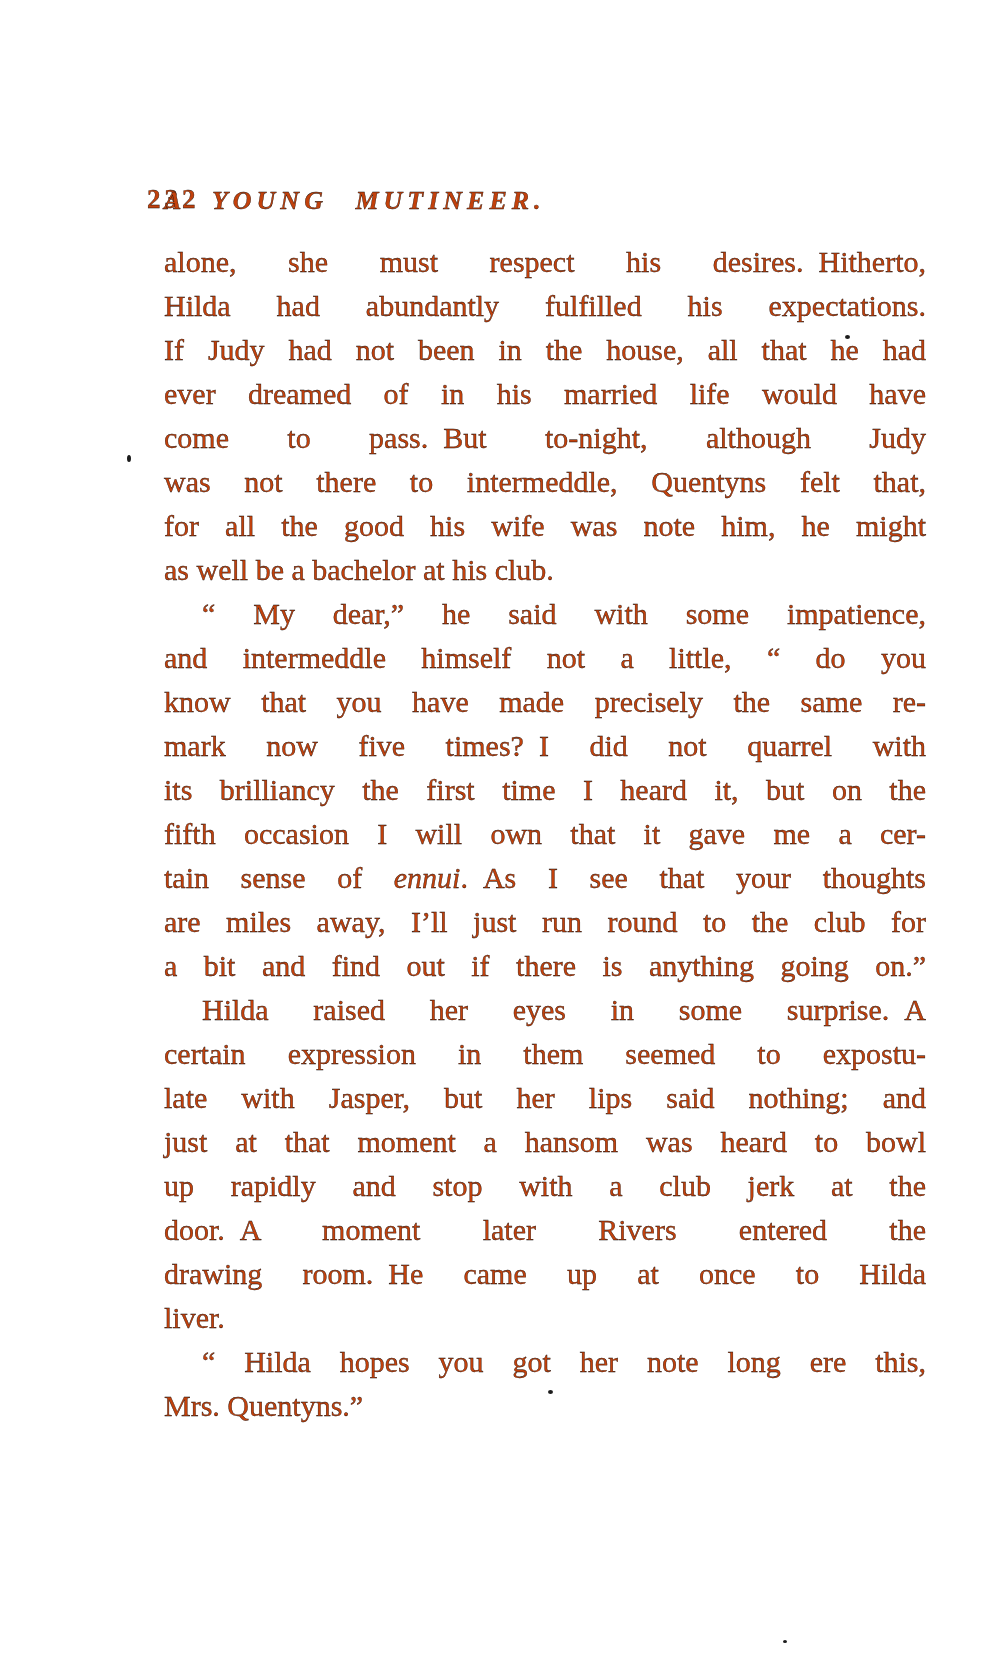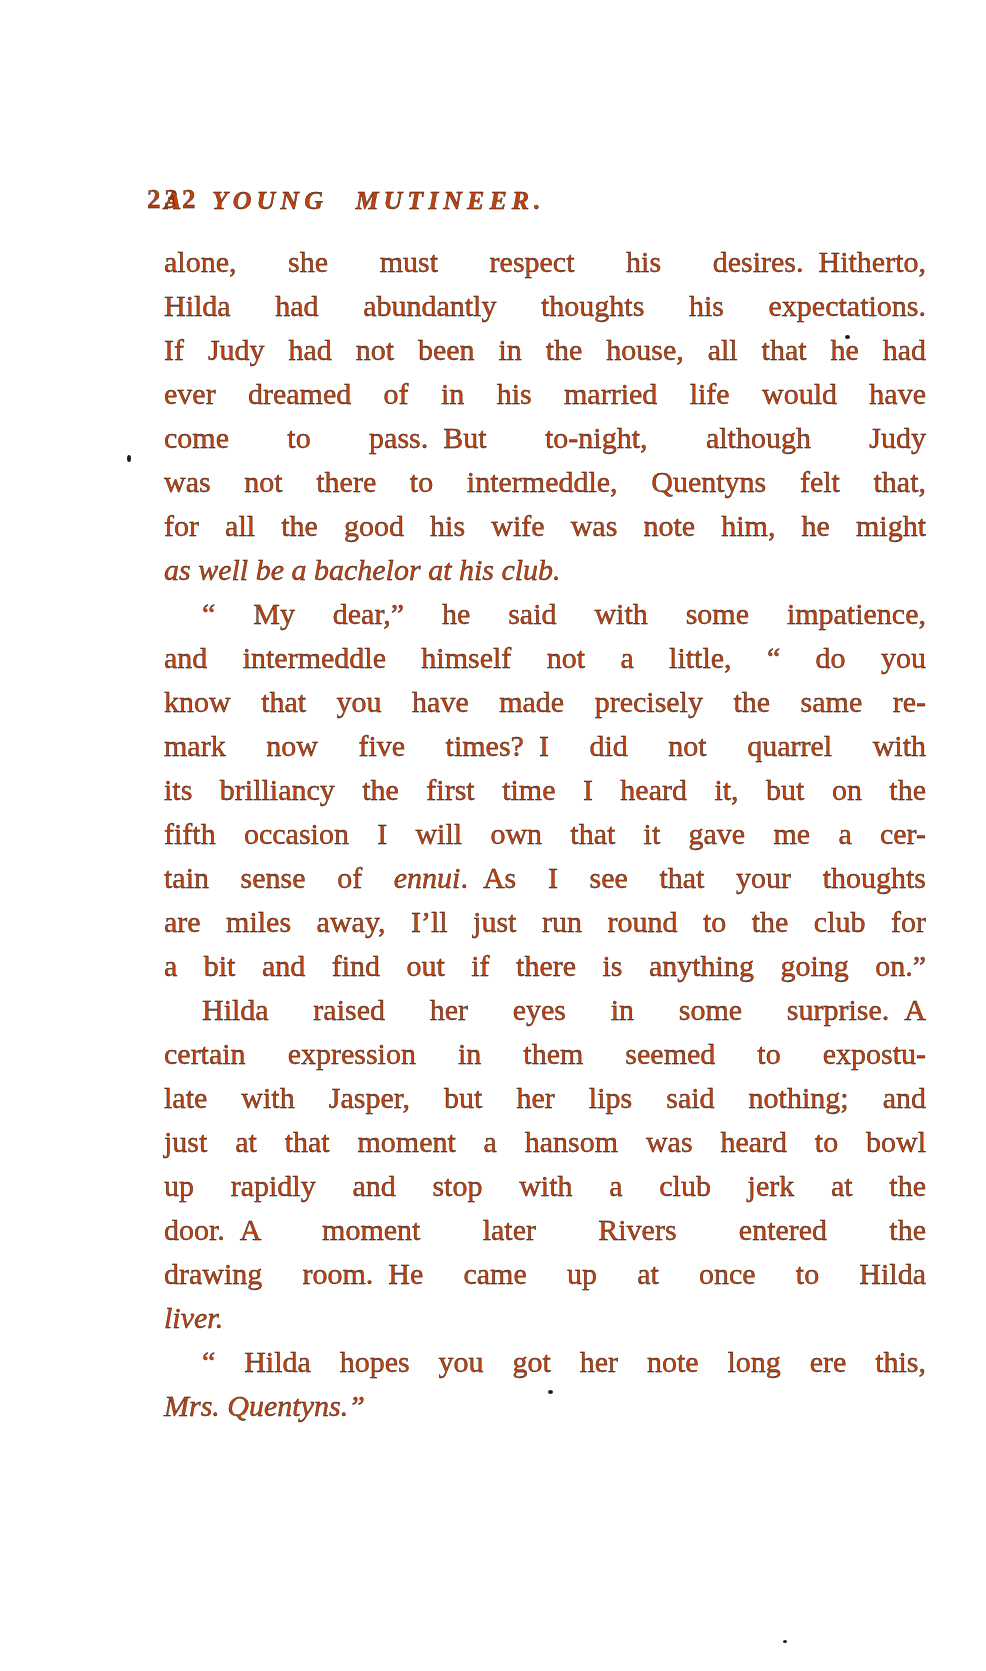--- a/index.html
+++ b/index.html
@@ -43,40 +43,40 @@
     width:762px;
     font-size:30px;
     line-height:44px;
   }
   .line{
     text-align:justify;
     text-align-last:justify;
     -moz-text-align-last:justify;
   }
   .line.indent{ text-indent:38px; }
-  .line.last{ text-align-last:left;font-style:italic; -moz-text-align-last:left; }
+  .line.last{ text-align-last:left; -moz-text-align-last:left; }
   .it{ font-style:italic; }
   .speck{
     position:absolute;
     background:#1c1c1c;
     border-radius:50%;
   }
 </style>
 </head>
 <body>
 
 <div class="page">
 
   <div class="pagenum">232</div>
 
   <div class="running-title">A YOUNG MUTINEER.</div>
 
   <div class="textblock">
       <div class="line"><span>alone, she must respect his desires. Hitherto,</span></div>
-      <div class="line"><span>Hilda had abundantly thoughts his expectations.</span></div>
+      <div class="line"><span>Hilda had abundantly fulfilled his expectations.</span></div>
       <div class="line"><span>If Judy had not been in the house, all that he had</span></div>
       <div class="line"><span>ever dreamed of in his married life would have</span></div>
       <div class="line"><span>come to pass. But to-night, although Judy</span></div>
       <div class="line"><span>was not there to intermeddle, Quentyns felt that,</span></div>
       <div class="line"><span>for all the good his wife was note him, he might</span></div>
       <div class="line last"><span>as well be a bachelor at his club.</span></div>
       <div class="line indent"><span>“ My dear,” he said with some impatience,</span></div>
       <div class="line"><span>and intermeddle himself not a little, “ do you</span></div>
       <div class="line"><span>know that you have made precisely the same re-</span></div>
       <div class="line"><span>mark now five times? I did not quarrel with</span></div>

